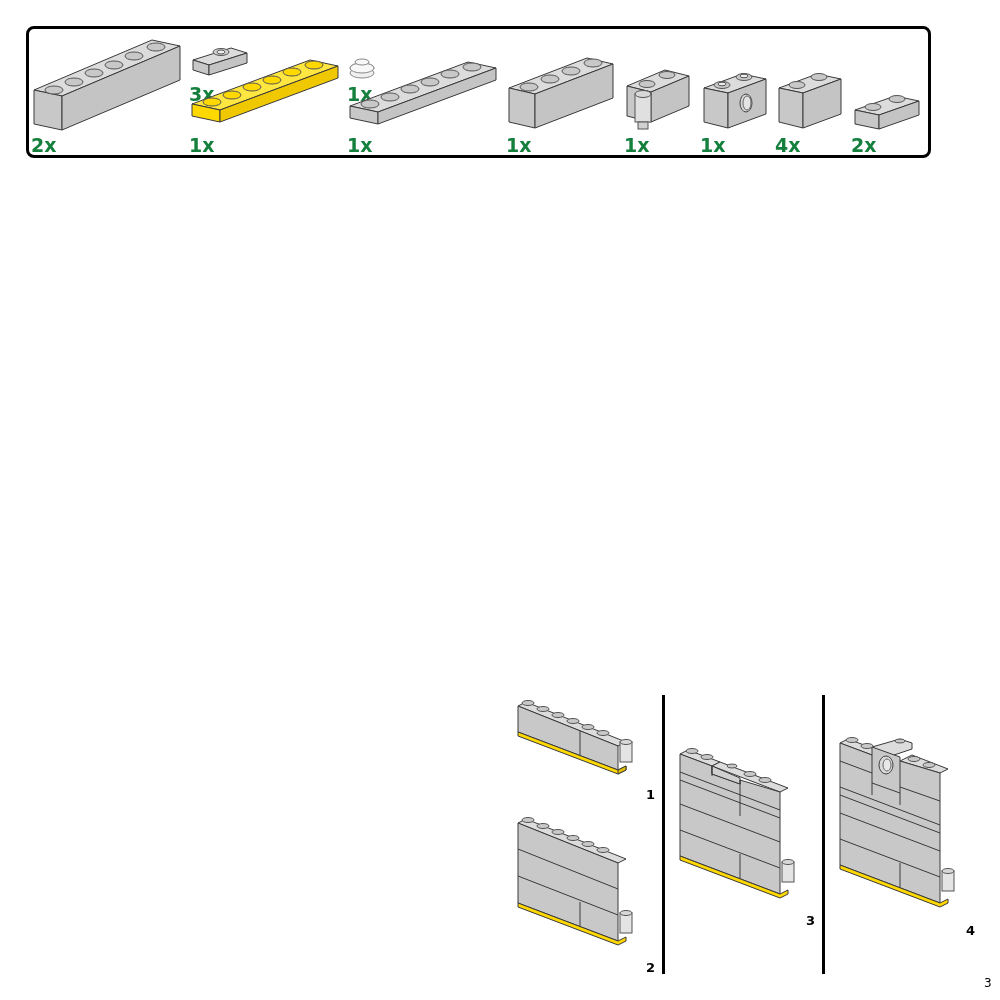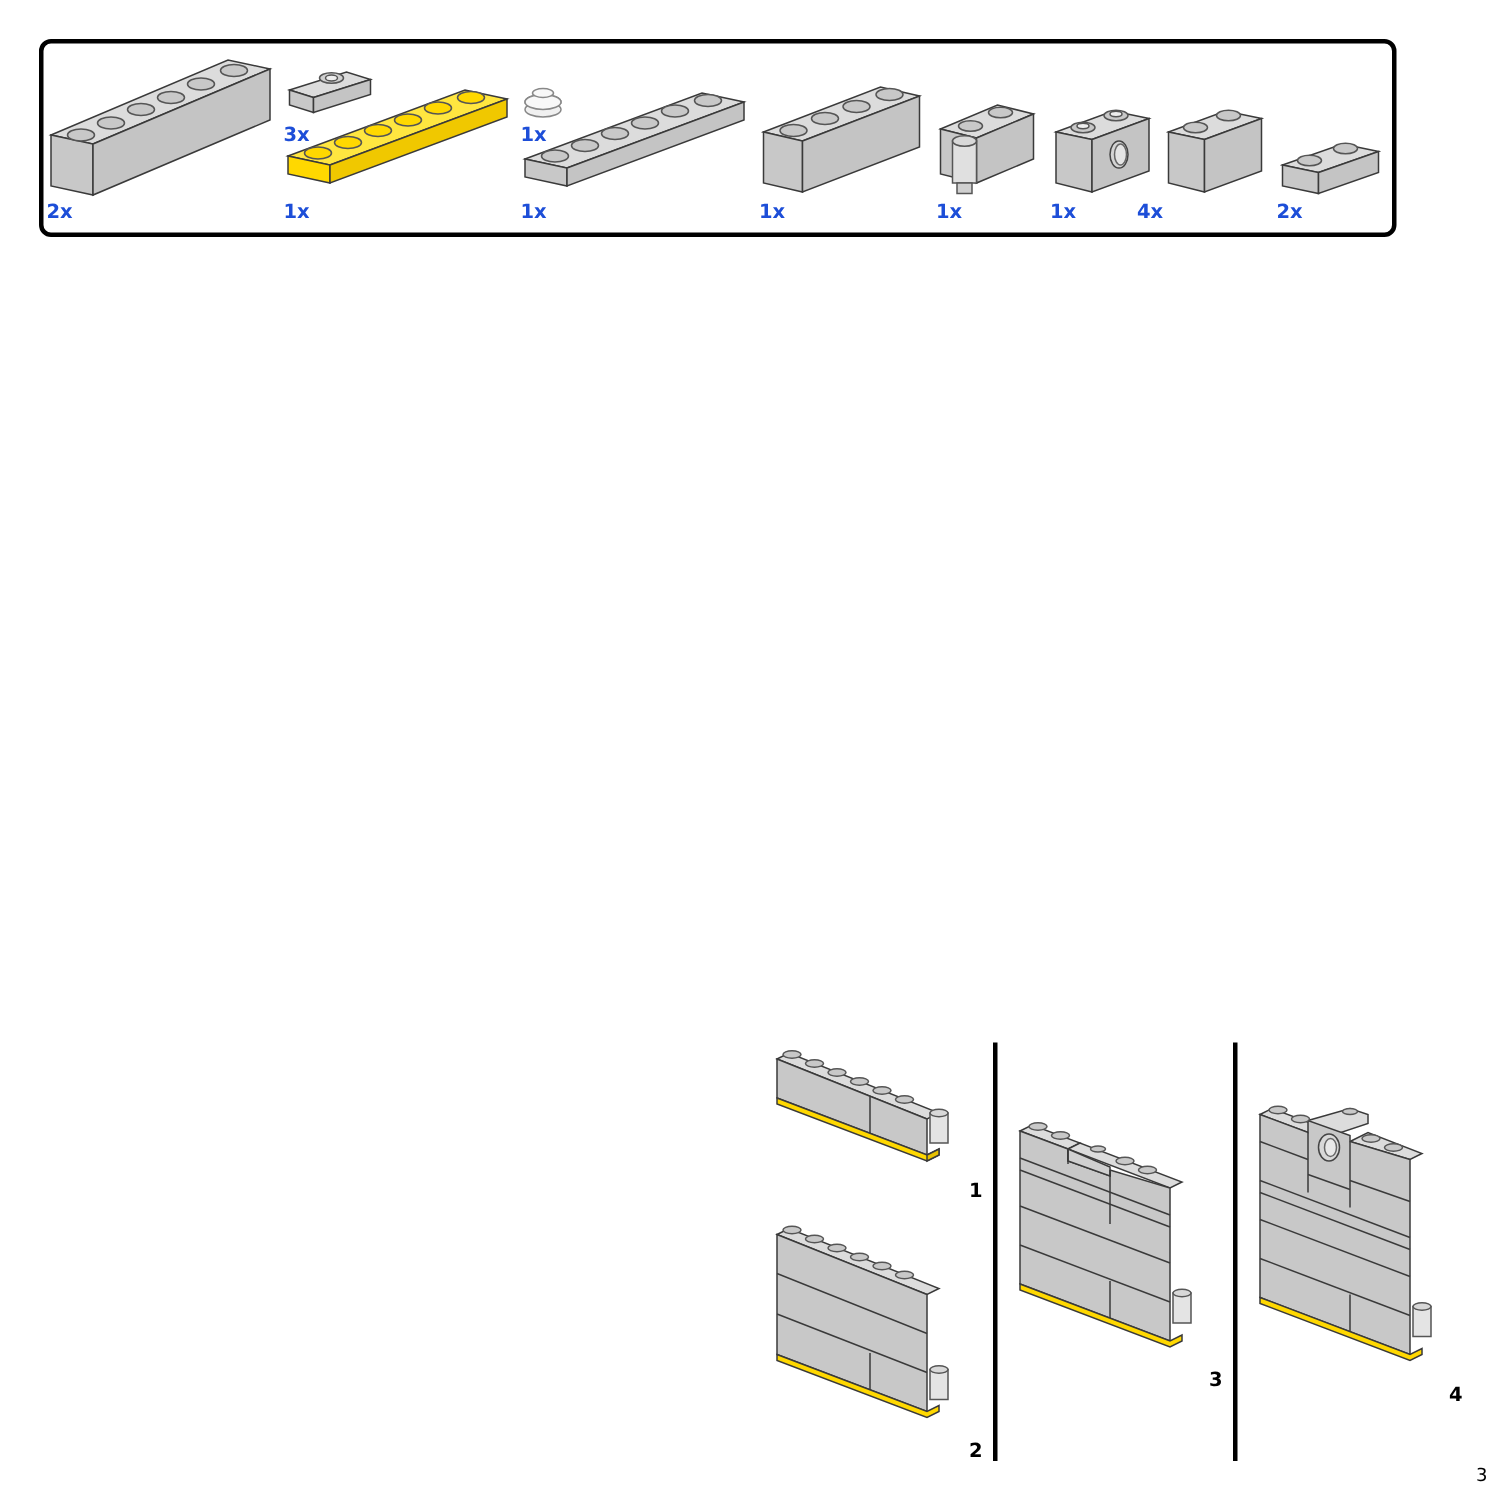--- a/index.html
+++ b/index.html
@@ -2,21 +2,21 @@
 <html><head>
 <meta charset="utf-8">
 <style>
   html, body { margin: 0; padding: 0; background: #ffffff; }
   body { width: 1000px; height: 1000px; position: relative; overflow: hidden;
          font-family: "Liberation Sans", sans-serif; }
   .parts-box { position: absolute; left: 26px; top: 26px; width: 899px; height: 126px;
                border: 3px solid #000; border-radius: 8px; box-sizing: content-box; }
   .part { position: absolute; }
   .part svg { position: absolute; left: 0; top: 0; overflow: visible; }
-  .qty { position: absolute; font-weight: bold; font-size: 13px; color: #1d4ed8;
+  .qty { position: absolute; font-weight: bold; font-size: 19px; color: #15803d;
          font-family: "DejaVu Sans", sans-serif; letter-spacing: 0px; }
   .step { position: absolute; }
   .step svg { position: absolute; left: 0; top: 0; overflow: visible; }
   .step-num { position: absolute; font-weight: bold; font-size: 13px;
               font-family: "DejaVu Sans", sans-serif; color: #000; }
   .divider { position: absolute; width: 3px; background: #000; }
   .page-num { position: absolute; font-size: 12px; color: #000;
               font-family: "DejaVu Sans", sans-serif; }
 </style>
 </head>
@@ -143,21 +143,21 @@
 
 <div class="part" style="left:777px;top:70px;">
   <svg width="70" height="65">
     <polygon points="2,18 40,4 64,9 26,23" fill="#dcdcdc" stroke="#3a3a3a" stroke-width="1"></polygon>
     <polygon points="2,18 26,23 26,58 2,52" fill="#c8c8c8" stroke="#3a3a3a" stroke-width="1"></polygon>
     <polygon points="26,23 64,9 64,44 26,58" fill="#c4c4c4" stroke="#3a3a3a" stroke-width="1"></polygon>
     <ellipse cx="20" cy="15" rx="8" ry="3.5" fill="#c8c8c8" stroke="#555"></ellipse>
     <ellipse cx="42" cy="7" rx="8" ry="3.5" fill="#c8c8c8" stroke="#555"></ellipse>
   </svg>
 </div>
-<div class="qty" style="left:758px;top:134px;">4x</div>
+<div class="qty" style="left:775px;top:134px;">4x</div>
 
 <div class="part" style="left:853px;top:94px;">
   <svg width="70" height="40">
     <polygon points="2,16 42,2 66,7 26,21" fill="#dcdcdc" stroke="#3a3a3a" stroke-width="1"></polygon>
     <polygon points="2,16 26,21 26,35 2,30" fill="#c8c8c8" stroke="#3a3a3a" stroke-width="1"></polygon>
     <polygon points="26,21 66,7 66,21 26,35" fill="#c4c4c4" stroke="#3a3a3a" stroke-width="1"></polygon>
     <ellipse cx="20" cy="13" rx="8" ry="3.5" fill="#c8c8c8" stroke="#555"></ellipse>
     <ellipse cx="44" cy="5" rx="8" ry="3.5" fill="#c8c8c8" stroke="#555"></ellipse>
   </svg>
 </div>

